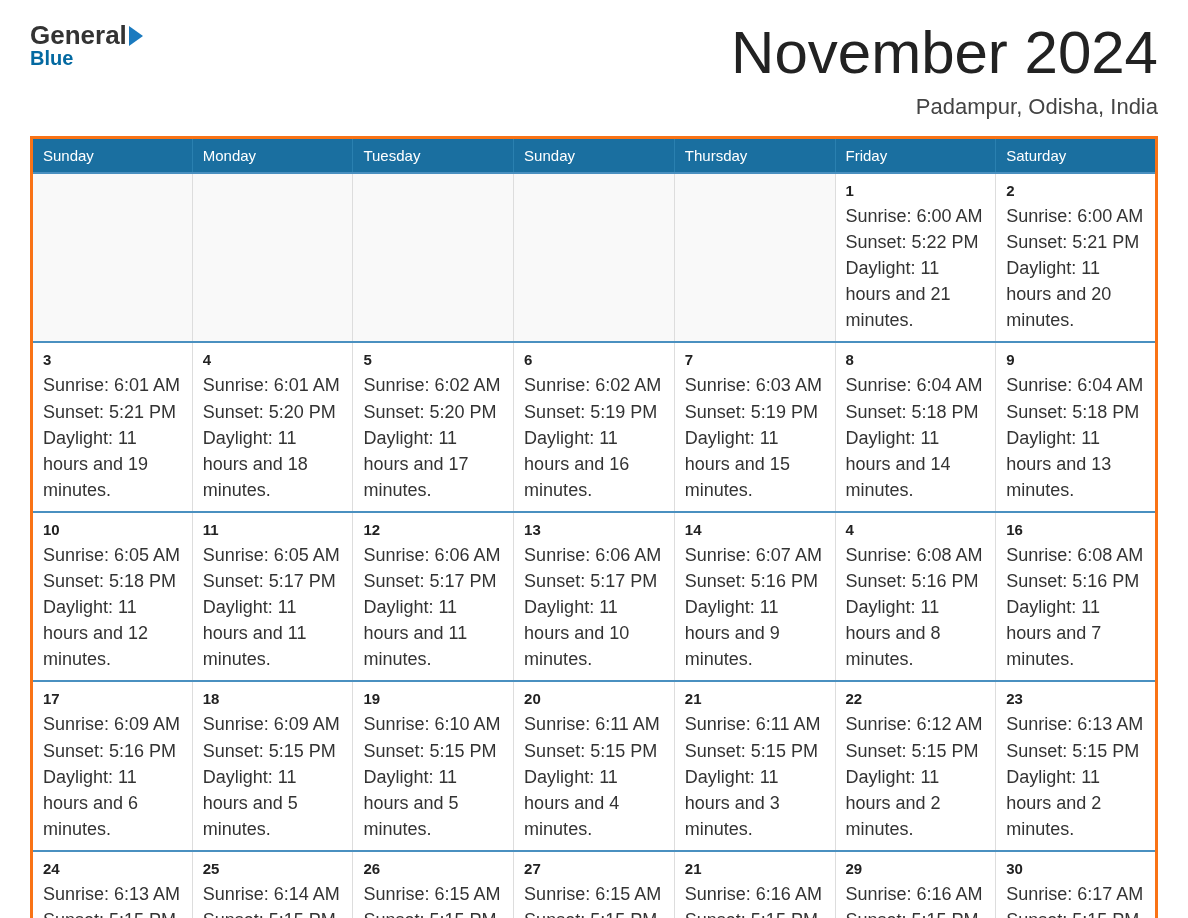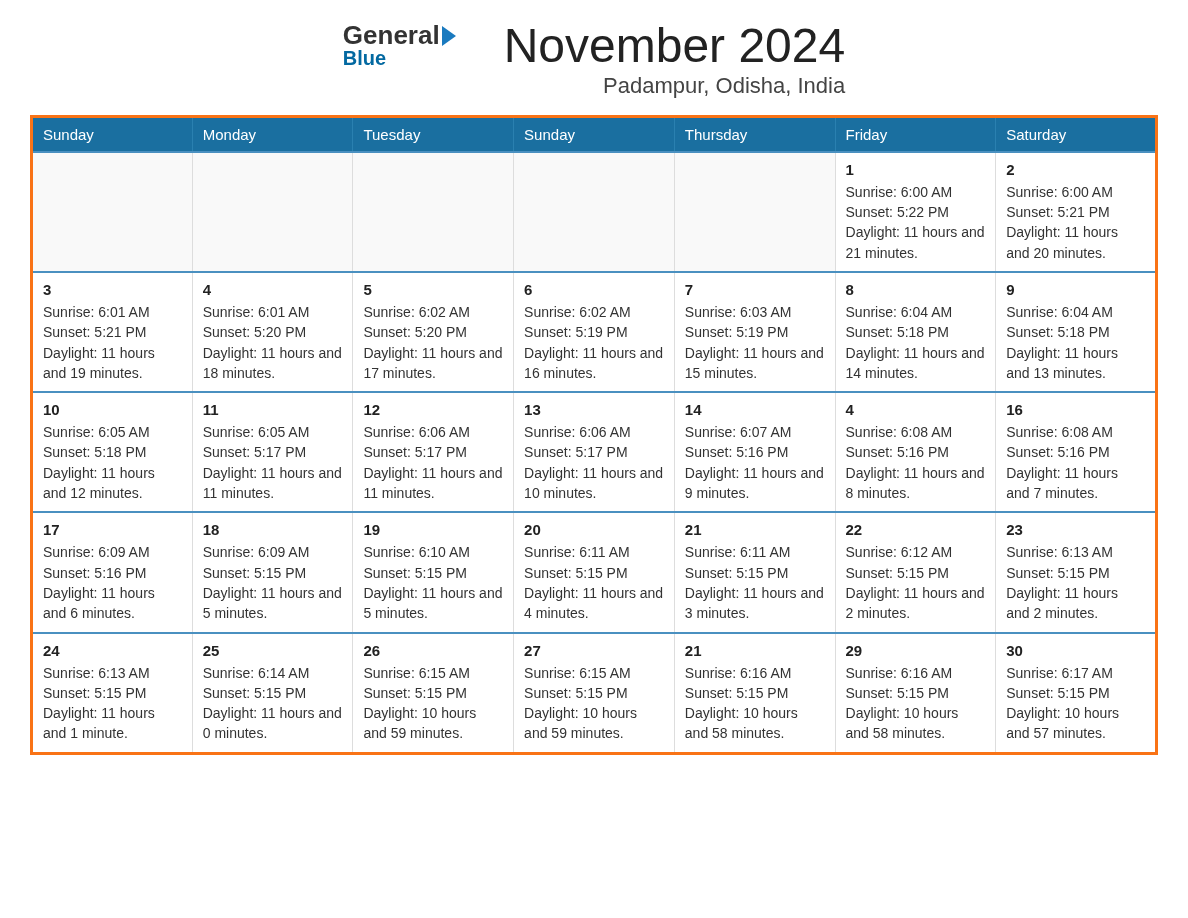--- a/index.html
+++ b/index.html
@@ -5,21 +5,21 @@
     * { margin: 0; padding: 0; box-sizing: border-box; }
     body {
       font-family: Arial, Helvetica, sans-serif;
       background: #ffffff;
       width: 1188px;
       min-height: 918px;
       padding: 20px 30px;
     }
     .header-section {
       display: flex;
-      justify-content: center;
+      justify-content: space-between;
       align-items: flex-start;
       margin-bottom: 16px;
       gap: 48px;
     }
     .logo-area {
       display: flex;
       flex-direction: column;
       align-items: flex-start;
     }
     .logo-text {
@@ -42,29 +42,29 @@
       color: #0369a1;
       font-size: 20px;
       font-weight: bold;
       margin-top: -4px;
       margin-left: 0;
     }
     .title-area {
       text-align: right;
     }
     .month-title {
-      font-size: 48px;
+      font-size: 60px;
       font-weight: normal;
       color: #222;
       line-height: 1.1;
     }
     .location-title {
       font-size: 22px;
       color: #444;
-      margin-top: 0;
+      margin-top: 8px;
     }
     .calendar-table {
       width: 100%;
       border-collapse: collapse;
       border: 3px solid #f97316;
     }
     .calendar-table thead tr th {
       background-color: #1a6fa0;
       color: #ffffff;
       font-size: 15px;
@@ -92,21 +92,21 @@
       border-right: none;
     }
     .day-number {
       font-size: 15px;
       font-weight: bold;
       color: #222;
       display: block;
       margin-bottom: 4px;
     }
     .day-info {
-      font-size: 14px;
+      font-size: 18px;
       color: #333;
       line-height: 1.45;
     }
     .empty-cell {
       background: #f9f9f9;
     }
   </style>
 </head>
 <body>
 

